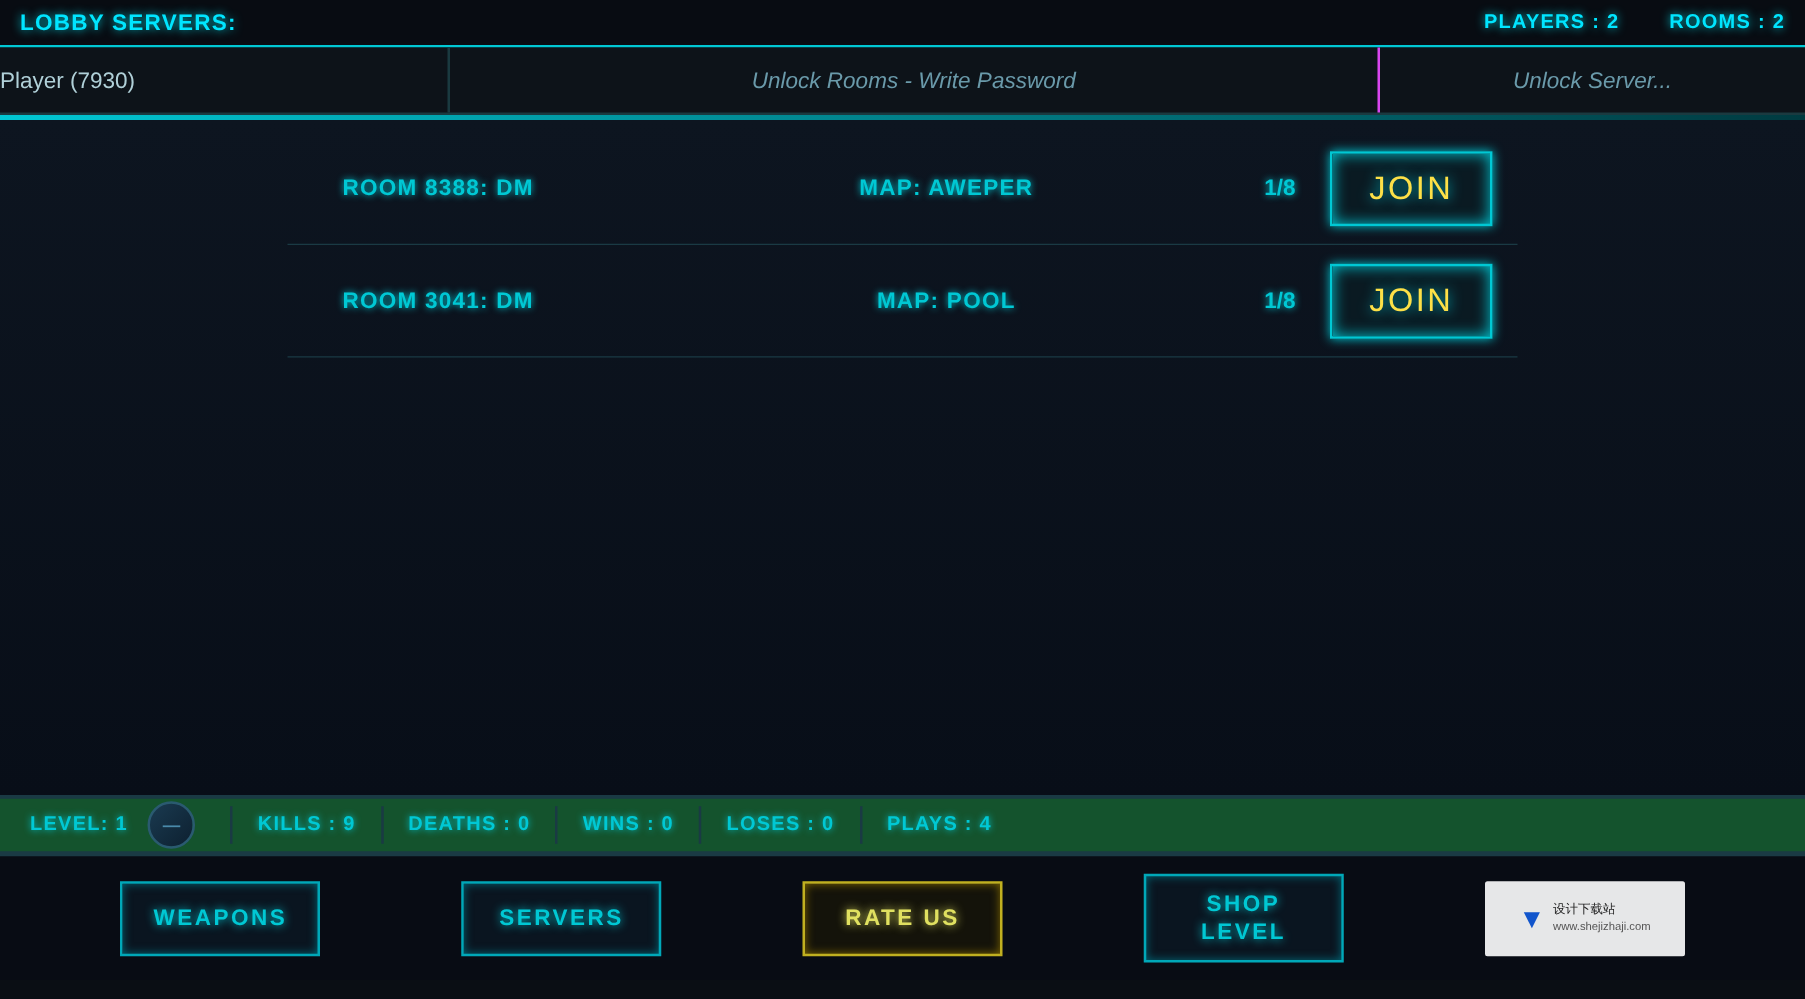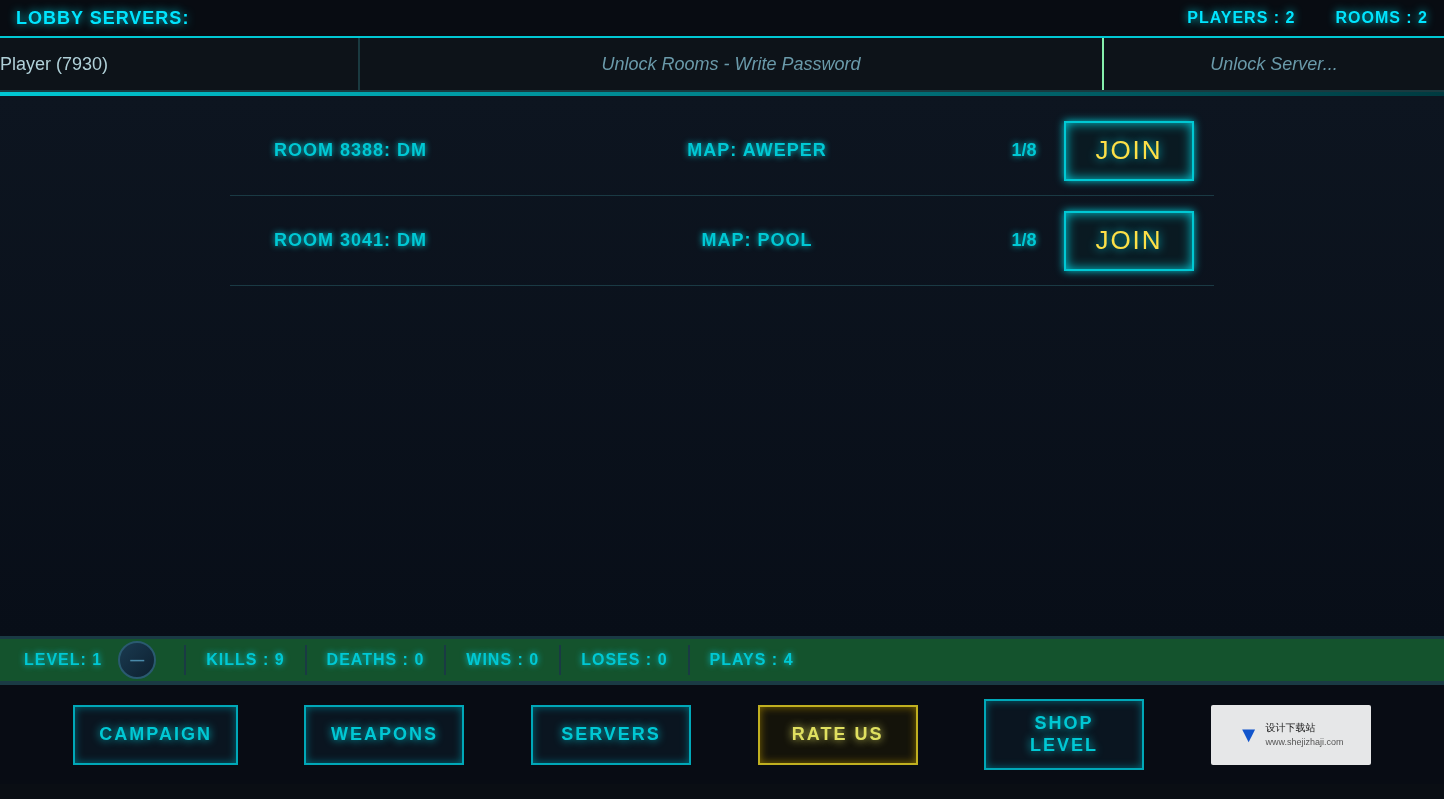--- a/index.html
+++ b/index.html
@@ -69,21 +69,21 @@
 
     .unlock-rooms-box {
       flex: 1;
       display: flex;
       align-items: center;
       justify-content: center;
       height: 100%;
       color: #6a9aaa;
       font-size: 18px;
       font-style: italic;
-      border-right: 2px solid #86efac;
+      border-right: 2px solid #d946ef;
     }
 
     .search-server-box {
       width: 340px;
       display: flex;
       align-items: center;
       justify-content: center;
       height: 100%;
       color: #6a9aaa;
       font-size: 18px;
@@ -325,21 +325,20 @@
   <div class="stat-item">
     <span class="stat-label">LOSES : 0</span>
   </div>
   <div class="stats-divider"></div>
   <div class="stat-item">
     <span class="stat-label">PLAYS : 4</span>
   </div>
 </div>
 
 <div class="nav-bar">
-  <button class="nav-button">CAMPAIGN</button>
   <button class="nav-button">WEAPONS</button>
   <button class="nav-button">SERVERS</button>
   <button class="nav-button rate-us">RATE US</button>
   <button class="nav-button shop-level">
     <span>SHOP</span>
     <span>LEVEL</span>
   </button>
 
   <div style="width:160px; min-height:60px; background: rgba(255,255,255,0.9); display:flex; align-items:center; justify-content:center; padding: 6px 10px; border-radius: 2px;">
     <div style="display:flex; align-items:center; gap:6px;">

